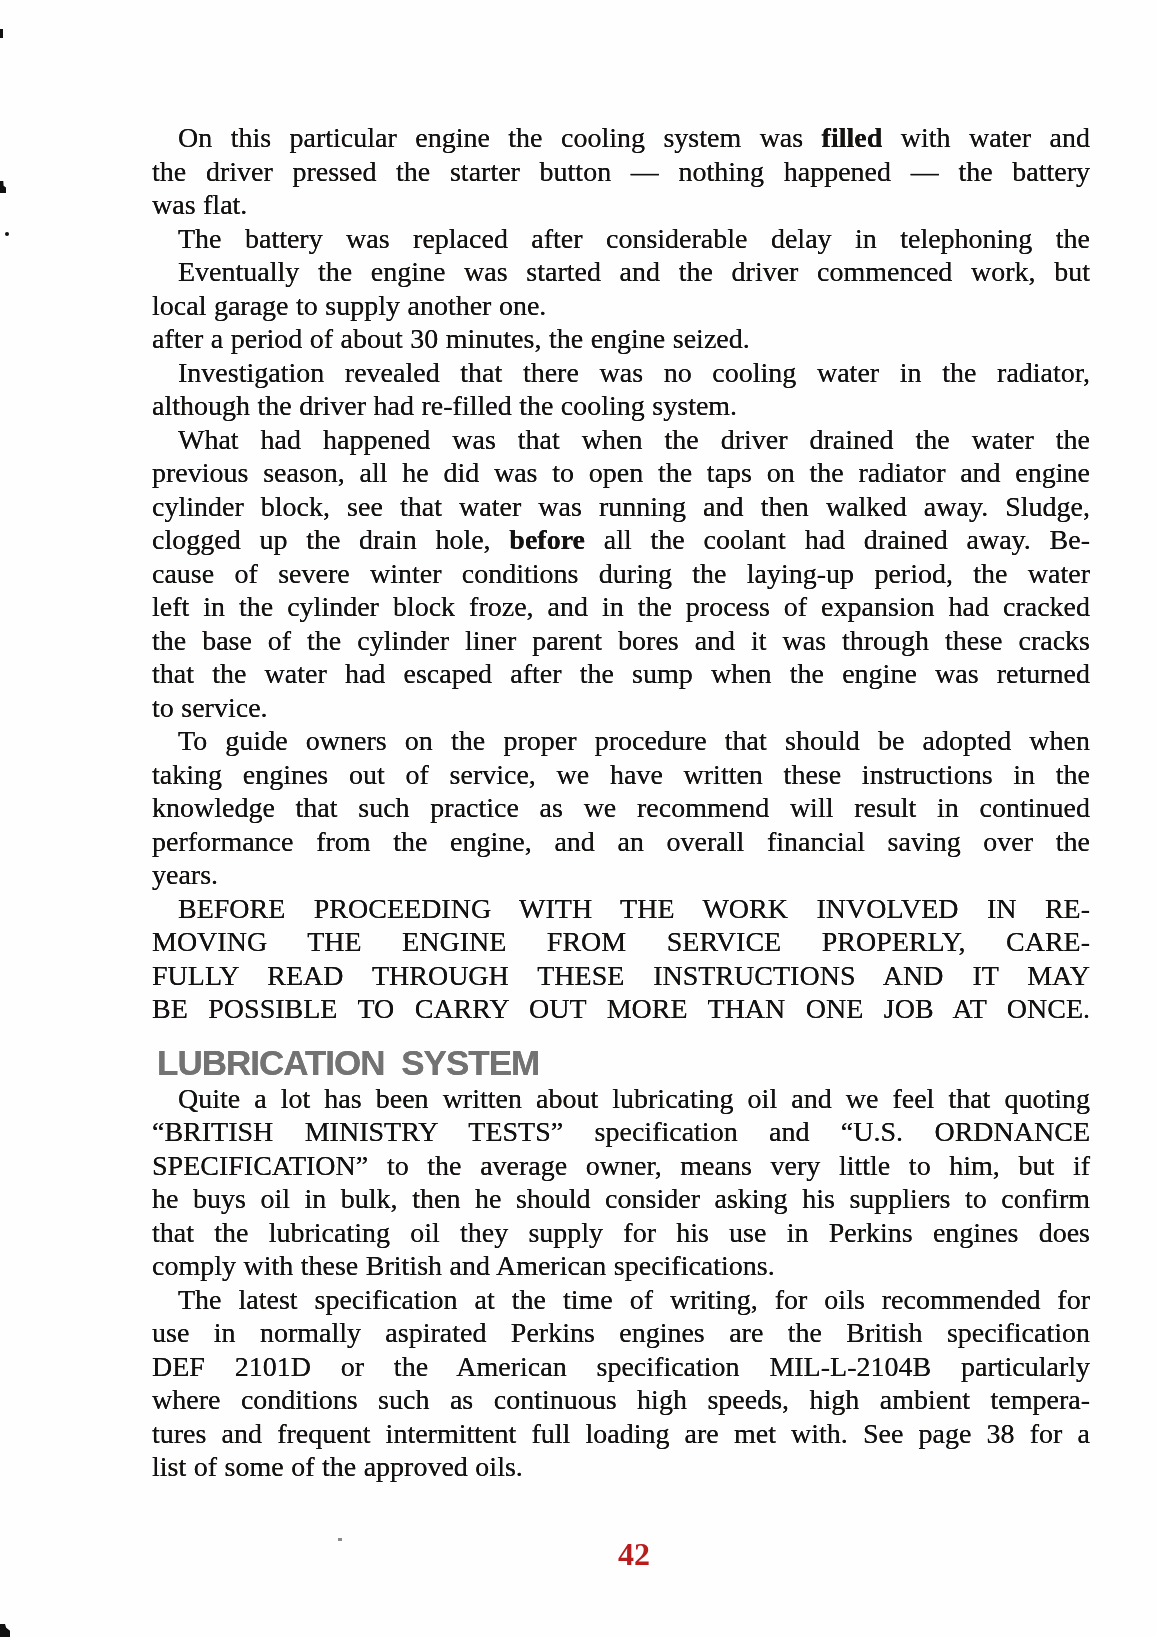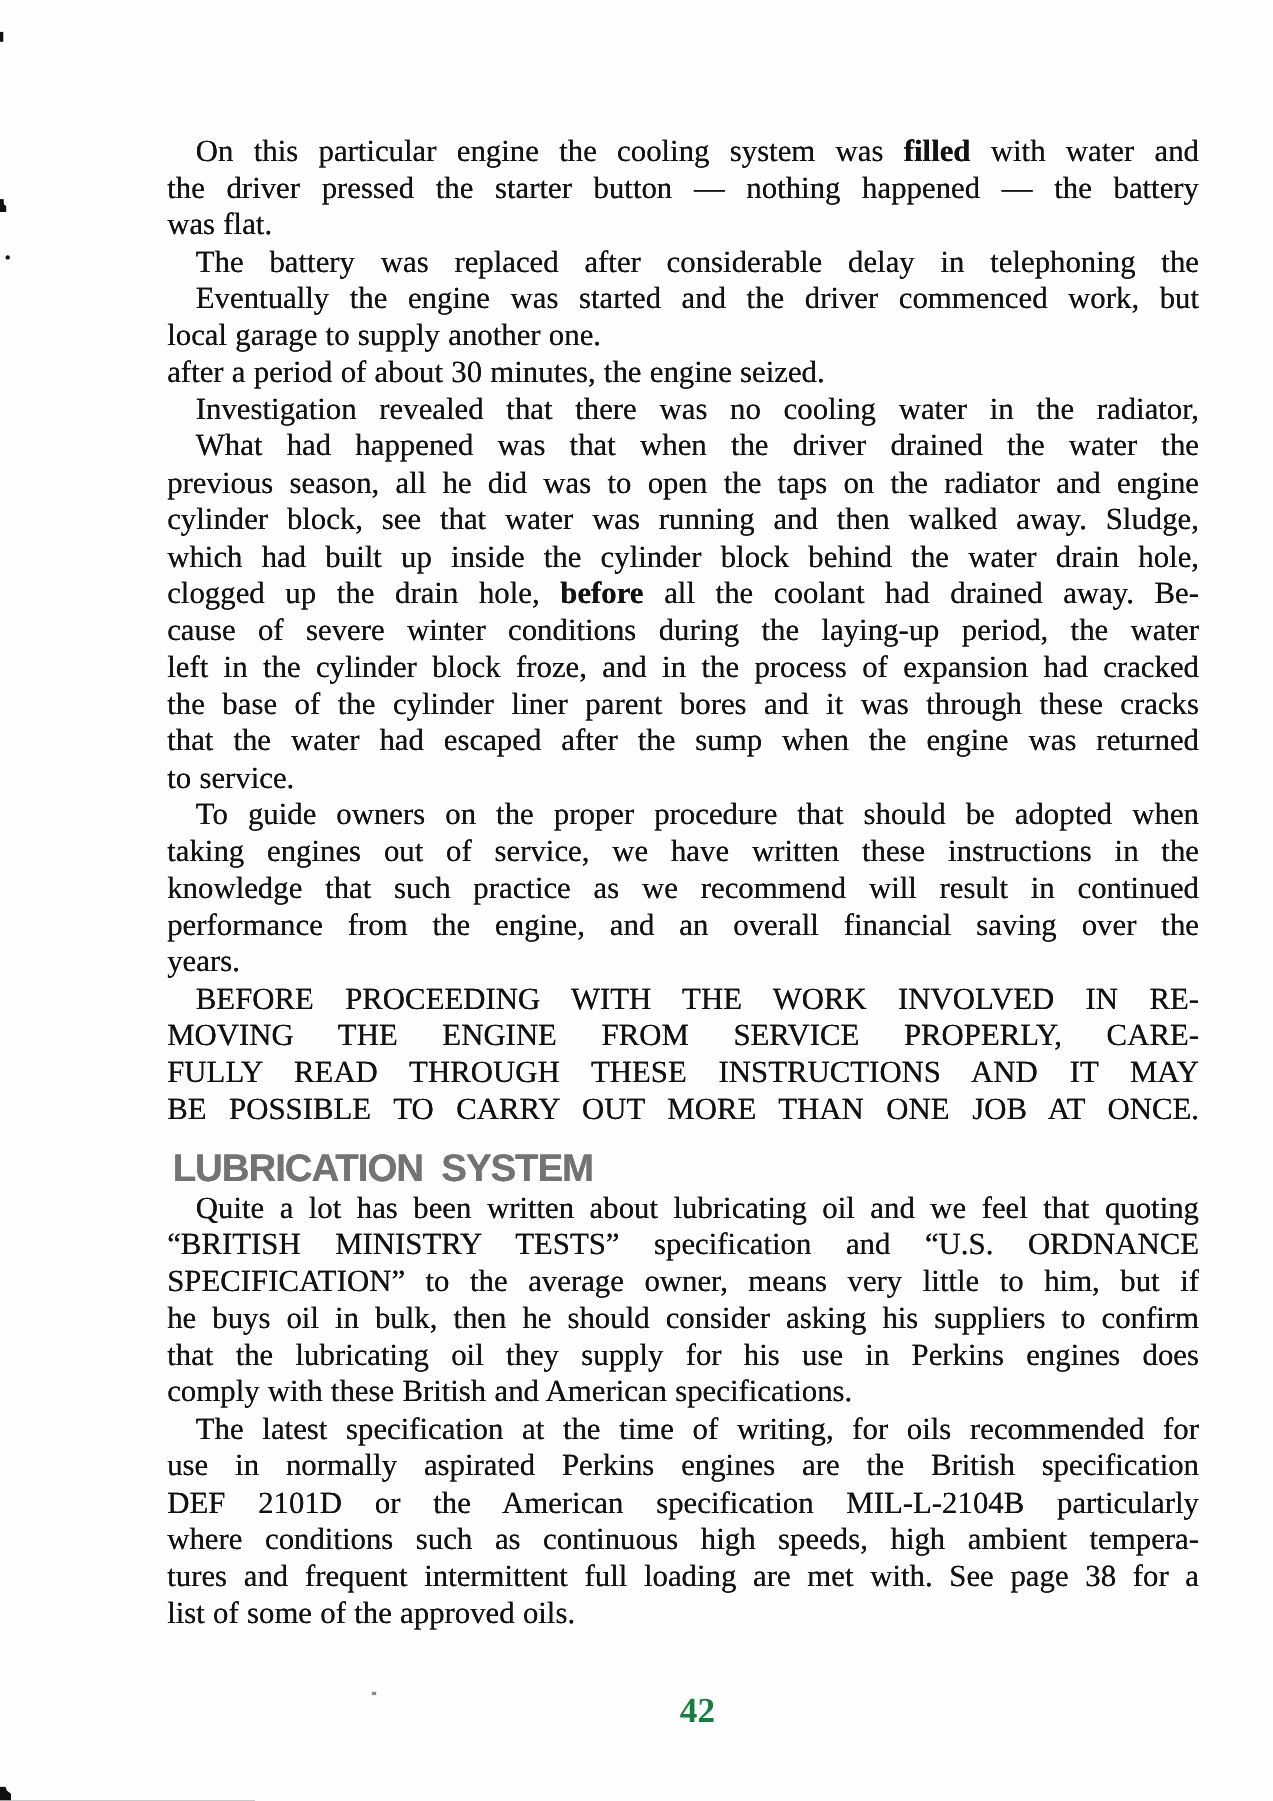--- a/index.html
+++ b/index.html
@@ -43,21 +43,21 @@
   }
   .page-number {
     position: absolute;
     left: 152px;
     top: 1536px;
     width: 938px;
     text-align: center;
     text-indent: 26px;
     font-weight: 700;
     font-size: 32px;
-    color: #15803d;
+    color: #b91c1c;
   }
   
   .scan-mark { position: absolute; background: #111; }
   .mark-tick1 { left: 0; top: 29px; width: 3px; height: 9px; }
   .mark-frag {
     left: 0; top: 181px; width: 6px; height: 12px;
     clip-path: polygon(0 0, 55% 0, 60% 40%, 100% 55%, 100% 100%, 0 100%);
   }
   .mark-dot { left: 5px; top: 232px; width: 4px; height: 4px; border-radius: 50%; }
   .mark-speck { left: 338px; top: 1538px; width: 4px; height: 3px; background: #8a8a8a; }
@@ -74,24 +74,24 @@
   <div class="textcol">
     <div id="body-top">
         <div class="line indent">On this particular engine the cooling system was <b>filled</b> with water and</div>
         <div class="line">the driver pressed the starter button — nothing happened — the battery</div>
         <div class="line endline">was flat.</div>
         <div class="line indent">The battery was replaced after considerable delay in telephoning the</div>
         <div class="line indent">Eventually the engine was started and the driver commenced work, but</div>
         <div class="line endline">local garage to supply another one.</div>
         <div class="line endline">after a period of about 30 minutes, the engine seized.</div>
         <div class="line indent">Investigation revealed that there was no cooling water in the radiator,</div>
+        <div class="line endline">although the driver had re-filled the cooling system.</div>
         <div class="line indent">What had happened was that when the driver drained the water the</div>
         <div class="line">previous season, all he did was to open the taps on the radiator and engine</div>
         <div class="line">cylinder block, see that water was running and then walked away. Sludge,</div>
-        <div class="line">which had built up inside the cylinder block behind the water drain hole,</div>
         <div class="line">clogged up the drain hole, <b>before</b> all the coolant had drained away. Be-</div>
         <div class="line">cause of severe winter conditions during the laying-up period, the water</div>
         <div class="line">left in the cylinder block froze, and in the process of expansion had cracked</div>
         <div class="line">the base of the cylinder liner parent bores and it was through these cracks</div>
         <div class="line">that the water had escaped after the sump when the engine was returned</div>
         <div class="line endline">to service.</div>
         <div class="line indent">To guide owners on the proper procedure that should be adopted when</div>
         <div class="line">taking engines out of service, we have written these instructions in the</div>
         <div class="line">knowledge that such practice as we recommend will result in continued</div>
         <div class="line">performance from the engine, and an overall financial saving over the</div>

